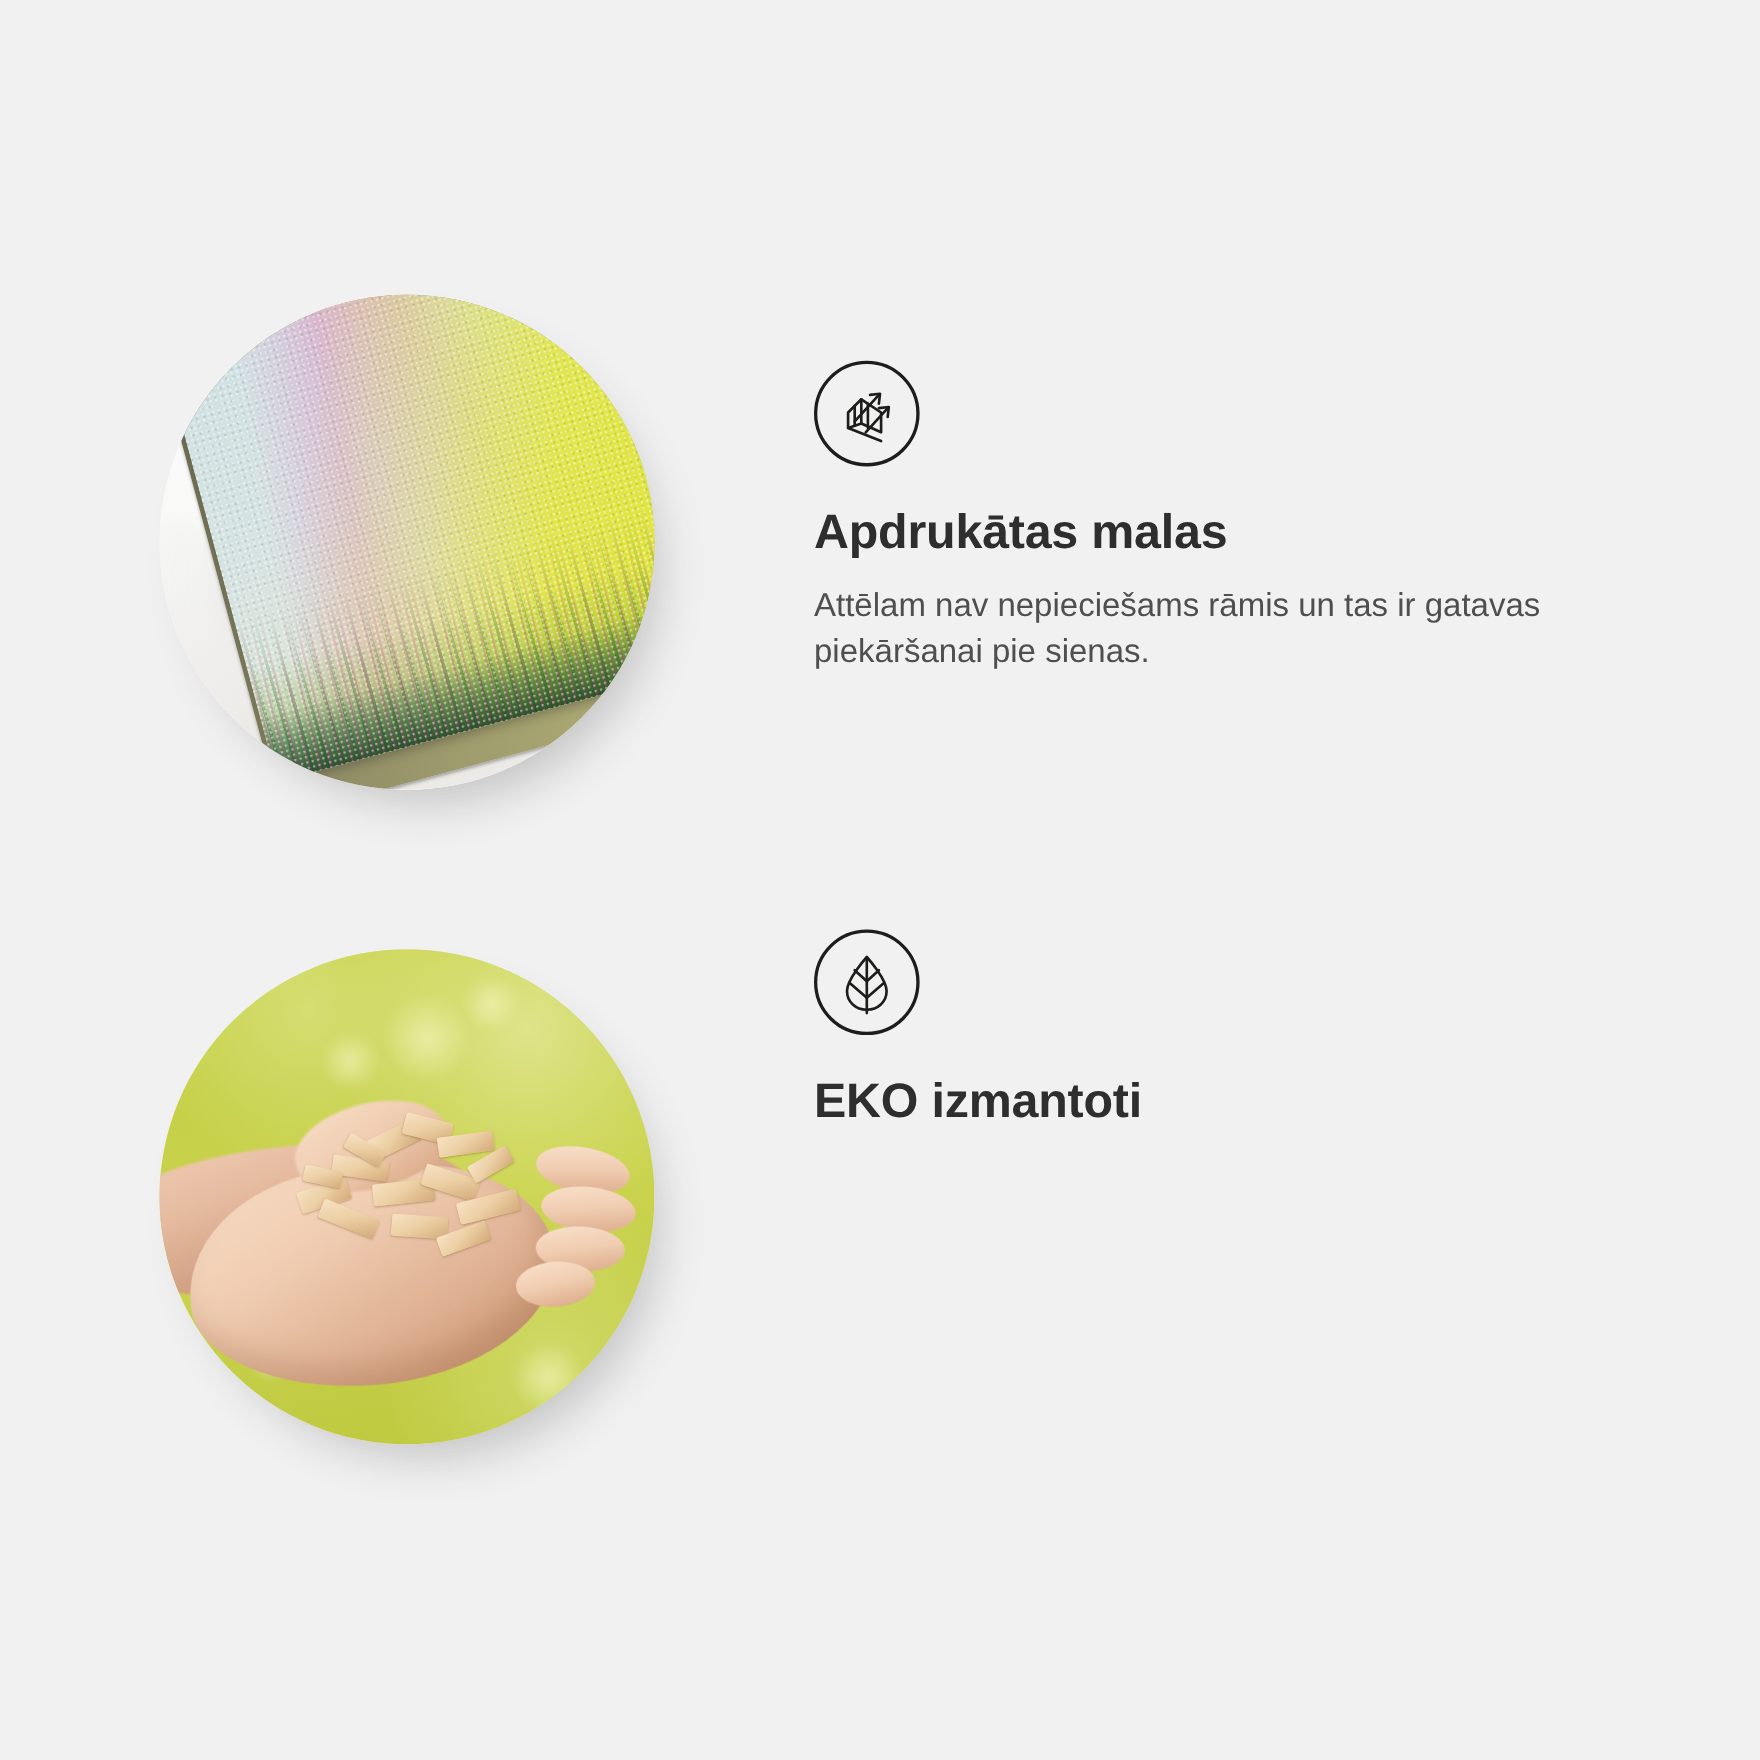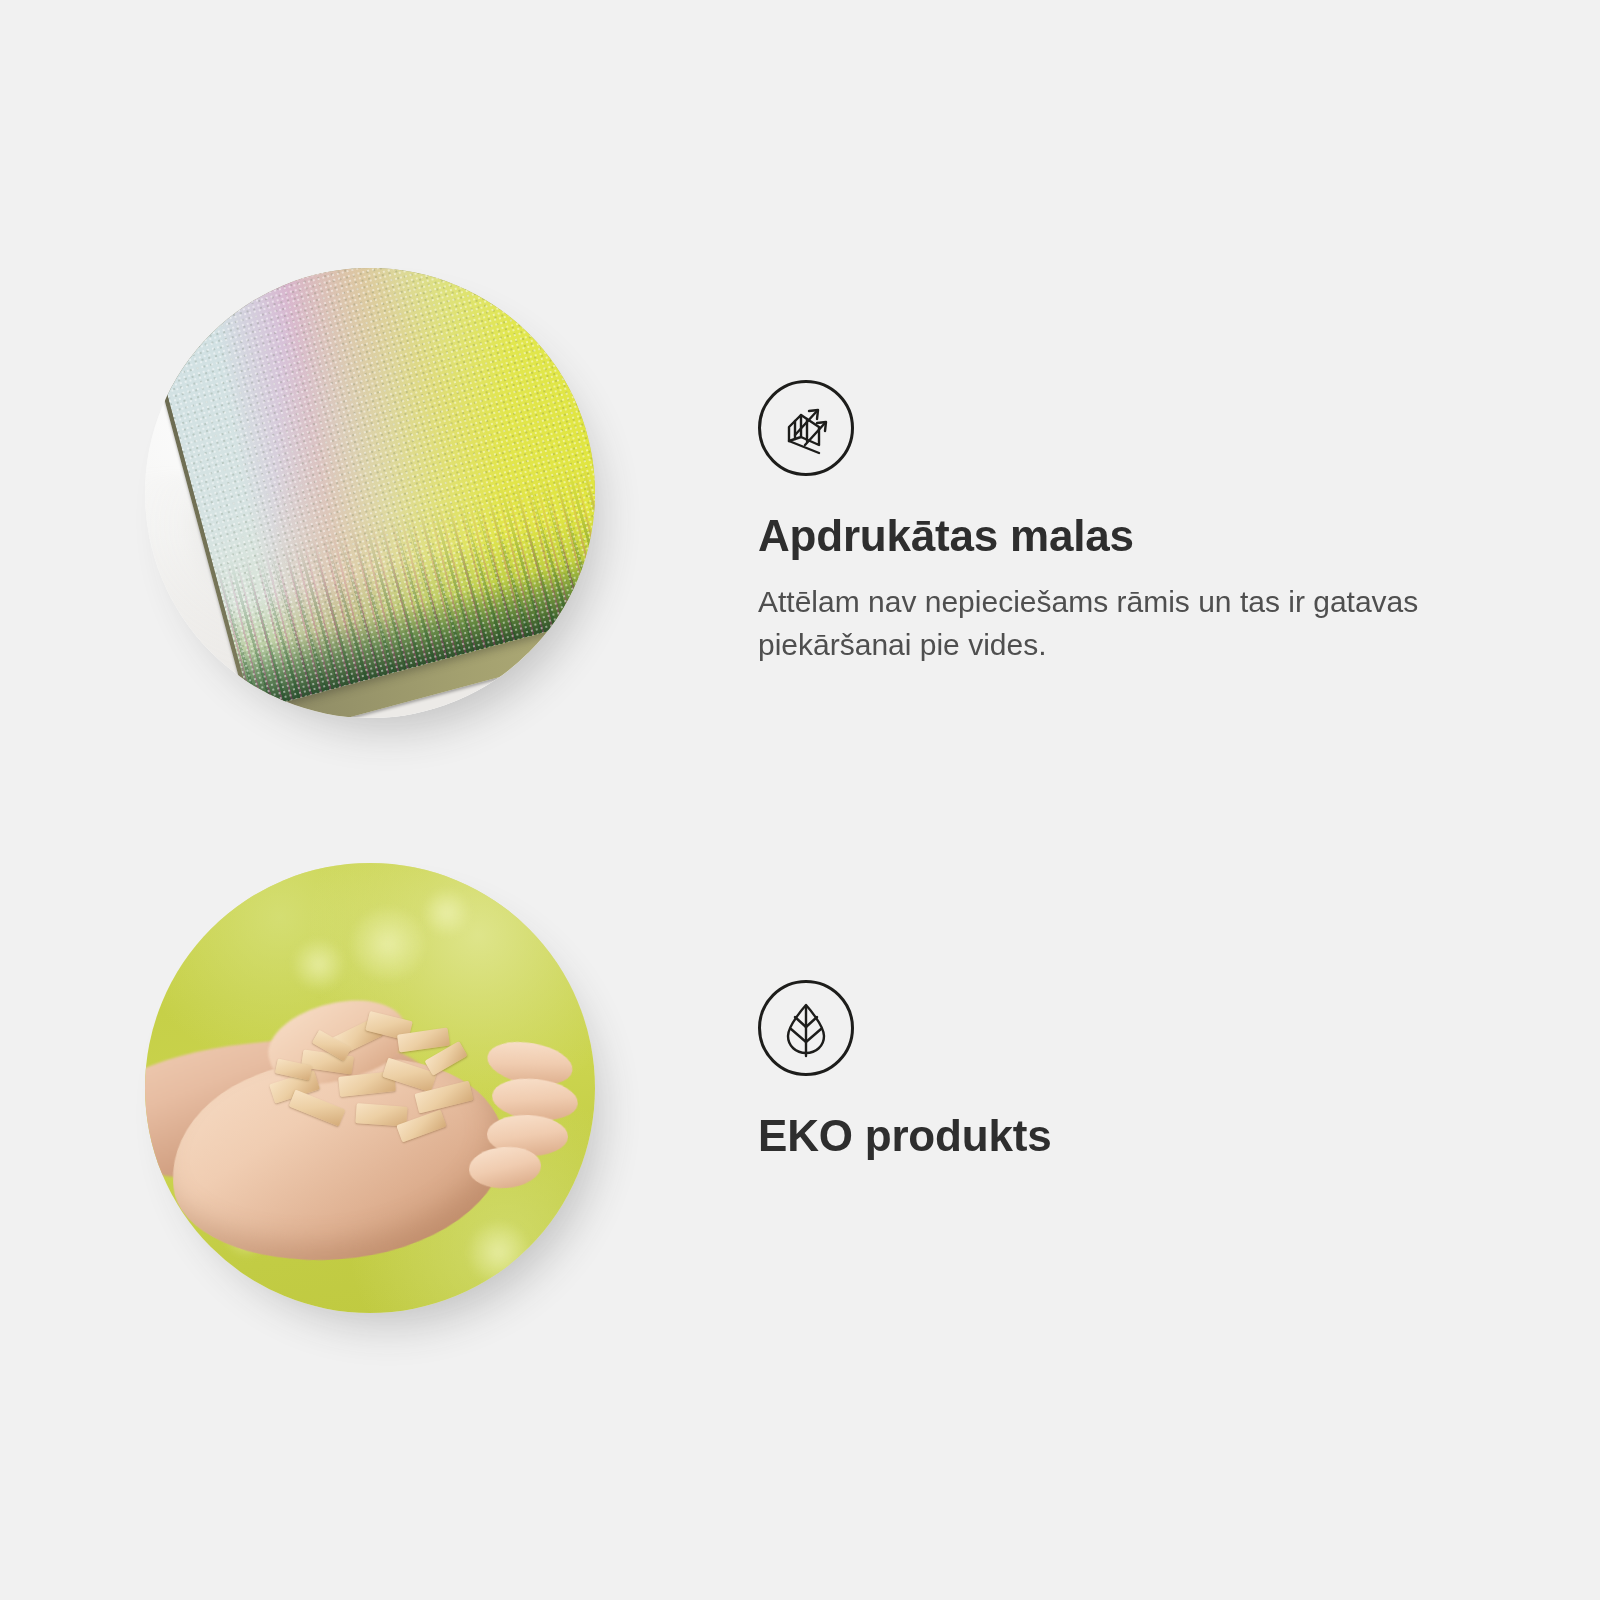--- a/index.html
+++ b/index.html
@@ -17,22 +17,21 @@
     position: relative;
     width: 1600px;
     height: 1600px;
     background: #f1f1f1;
   }
 
   
   .feature {
     position: absolute;
     display: flex;
-    align-items: center;
-    gap: 18px;
+    align-items: flex-start;
   }
 
   #feature-edges  { left: 0px; top: 250px;  width: 1600px; }
   #feature-eco    { left: 0px; top: 845px;  width: 1600px; }
 
   .media-col {
     position: relative;
     width: 740px;
     flex: 0 0 740px;
     display: flex;
@@ -294,21 +293,21 @@
           <path d="M32 22 L32 44"></path>
           <path d="M14 44 L44 56"></path>
 
           <path d="M20 38 L42 14"></path>
           <path d="M34 14 L43 13 L42 22"></path>
           <path d="M30 48 L50 26"></path>
           <path d="M42 26 L51 25 L50 34"></path>
         </svg>
       </div>
       <h2 class="feature-title">Apdrukātas malas</h2>
-      <p class="feature-desc">Attēlam nav nepieciešams rāmis un tas ir gatavas piekāršanai pie vides.</p>
+      <p class="feature-desc">Attēlam nav nepieciešams rāmis un tas ir gatavas piekāršanai pie sienas.</p>
     </div>
   </section>
 
   <section class="feature" id="feature-eco">
 
     <div class="media-col">
       <div class="photo-circle">
         <div class="eco-scene">
           <div class="bokeh" style="left:46%;top:10%;width:16%;height:16%;"></div>
           <div class="bokeh" style="left:33%;top:17%;width:11%;height:11%;"></div>
@@ -352,17 +351,17 @@
           <path d="M30 7 C30 7 48 27 48 38 C48 48 40 55 30 55 C20 55 12 48 12 38 C12 27 30 7 30 7 Z"></path>
 
           <path d="M30 9 L30 58"></path>
 
           <path d="M30 29 L19 19"></path>
           <path d="M30 29 L41 19"></path>
           <path d="M30 44 L15 31"></path>
           <path d="M30 44 L45 31"></path>
         </svg>
       </div>
-      <h2 class="feature-title">EKO produkts</h2>
+      <h2 class="feature-title">EKO izmantoti</h2>
     </div>
   </section>
 
 </div>
 
 </body></html>

